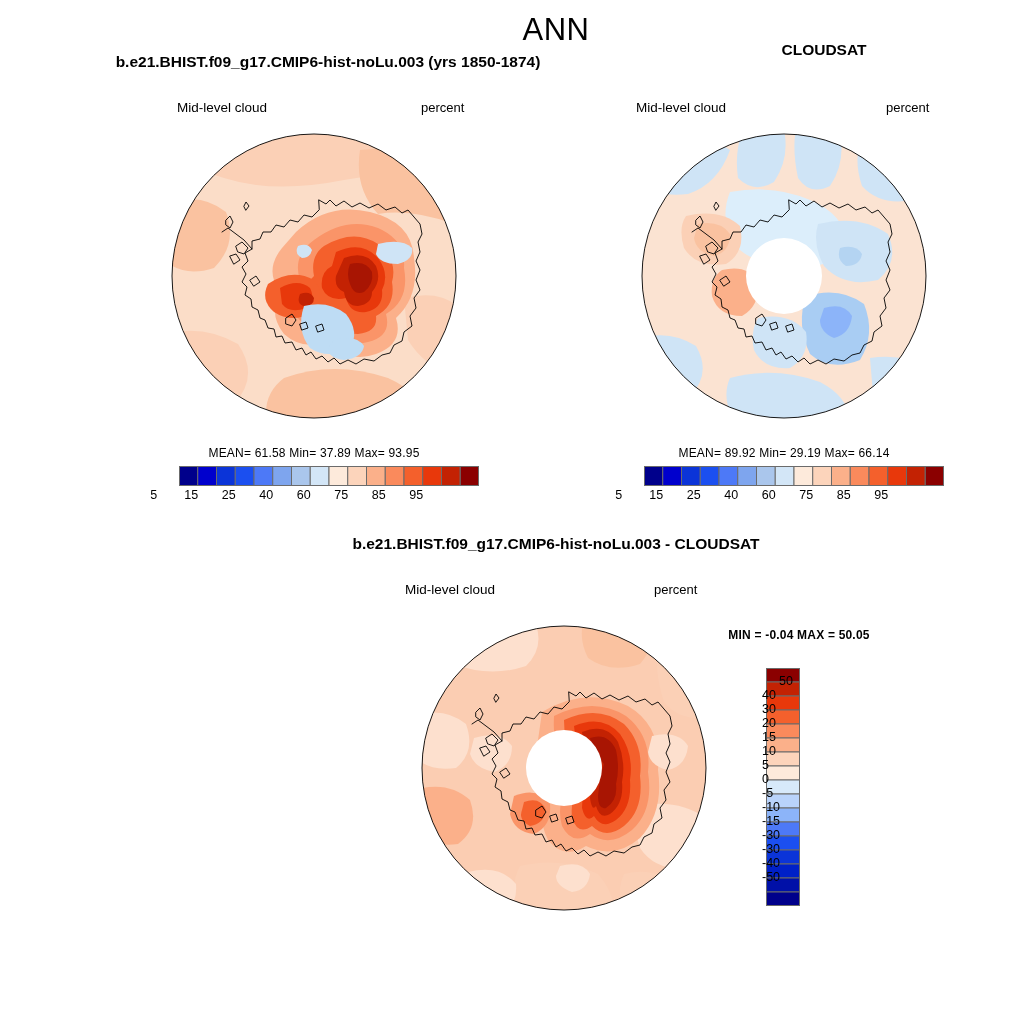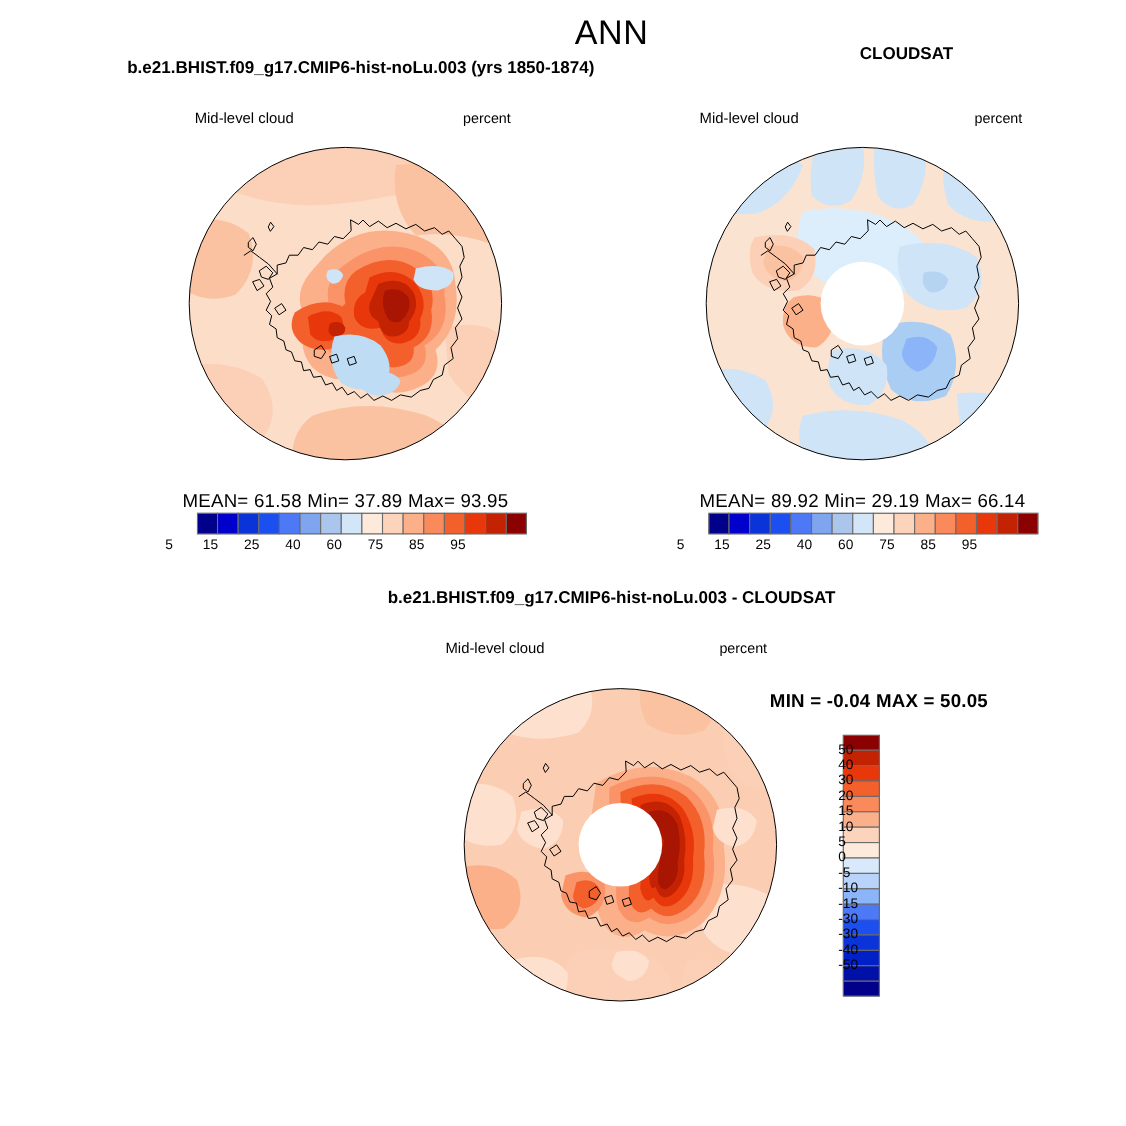--- a/index.html
+++ b/index.html
@@ -7,21 +7,21 @@
        font-family:"Liberation Sans", sans-serif;color:#000;overflow:hidden;}
   .abs{position:absolute;padding-left:44px;}
   #main-title{left:0;top:12px;width:1024px;text-align:center;
               font-size:31px;font-weight:400;letter-spacing:.5px;}
   .panel-title{font-size:15.5px;font-weight:bold;text-align:center;}
   #title-left{left:24px;top:53px;width:520px;}
   #title-right{left:580px;top:41px;width:400px;}
   #title-diff{left:122px;top:535px;width:780px;}
   .var-label{font-size:13.5px;}
   .unit-label{font-size:13px;}
-  .stats{font-size:17px;text-align:center;letter-spacing:.2px;}
+  .stats{font-size:12px;text-align:center;letter-spacing:.2px;}
   .cb-tick{position:absolute;font-size:12.5px;text-align:center;width:40px;}
   .vcb-label{position:absolute;font-size:12.5px;left:0;}
   svg{display:block;}
   .cbcell{stroke:#6b6b6b;stroke-width:1;}
   .cbframe{fill:none;stroke:#6b6b6b;stroke-width:1;}
   .coast{fill:none;stroke:#000;stroke-width:0.9;stroke-linejoin:round;
          stroke-linecap:round;vector-effect:non-scaling-stroke;}
   .limb{fill:none;stroke:#000;stroke-width:0.9;}
   .polehole{fill:#ffffff;stroke:none;}
 </style>
@@ -342,21 +342,21 @@
       <rect x="0.5" y="154.00" width="33" height="14.00" fill="#4d79f7" class="cbcell"></rect>
       <rect x="0.5" y="168.00" width="33" height="14.00" fill="#1b4ff0" class="cbcell"></rect>
       <rect x="0.5" y="182.00" width="33" height="14.00" fill="#0b34d8" class="cbcell"></rect>
       <rect x="0.5" y="196.00" width="33" height="14.00" fill="#0020c8" class="cbcell"></rect>
       <rect x="0.5" y="210.00" width="33" height="14.00" fill="#0010a8" class="cbcell"></rect>
       <rect x="0.5" y="224.00" width="33" height="14.00" fill="#00008b" class="cbcell"></rect>
       <rect x="0.5" y="0.5" width="33" height="237" class="cbframe"></rect>
     </svg>
 </div>
 <div class="abs" id="cbV-labels" style="left:762px;top:668px;width:60px;height:238px;">
-    <div class="vcb-label" style="top: 6px;">50</div>
+    <div class="vcb-label" style="top: 6px; margin-left: 17px;">50</div>
     <div class="vcb-label" style="top: 20px;">40</div>
     <div class="vcb-label" style="top: 34px;">30</div>
     <div class="vcb-label" style="top: 48px;">20</div>
     <div class="vcb-label" style="top: 62px;">15</div>
     <div class="vcb-label" style="top: 76px; text-align: center;">10</div>
     <div class="vcb-label" style="top: 90px;">5</div>
     <div class="vcb-label" style="top: 104px;">0</div>
     <div class="vcb-label" style="top: 118px;">-5</div>
     <div class="vcb-label" style="top: 132px;">-10</div>
     <div class="vcb-label" style="top: 146px;">-15</div>

